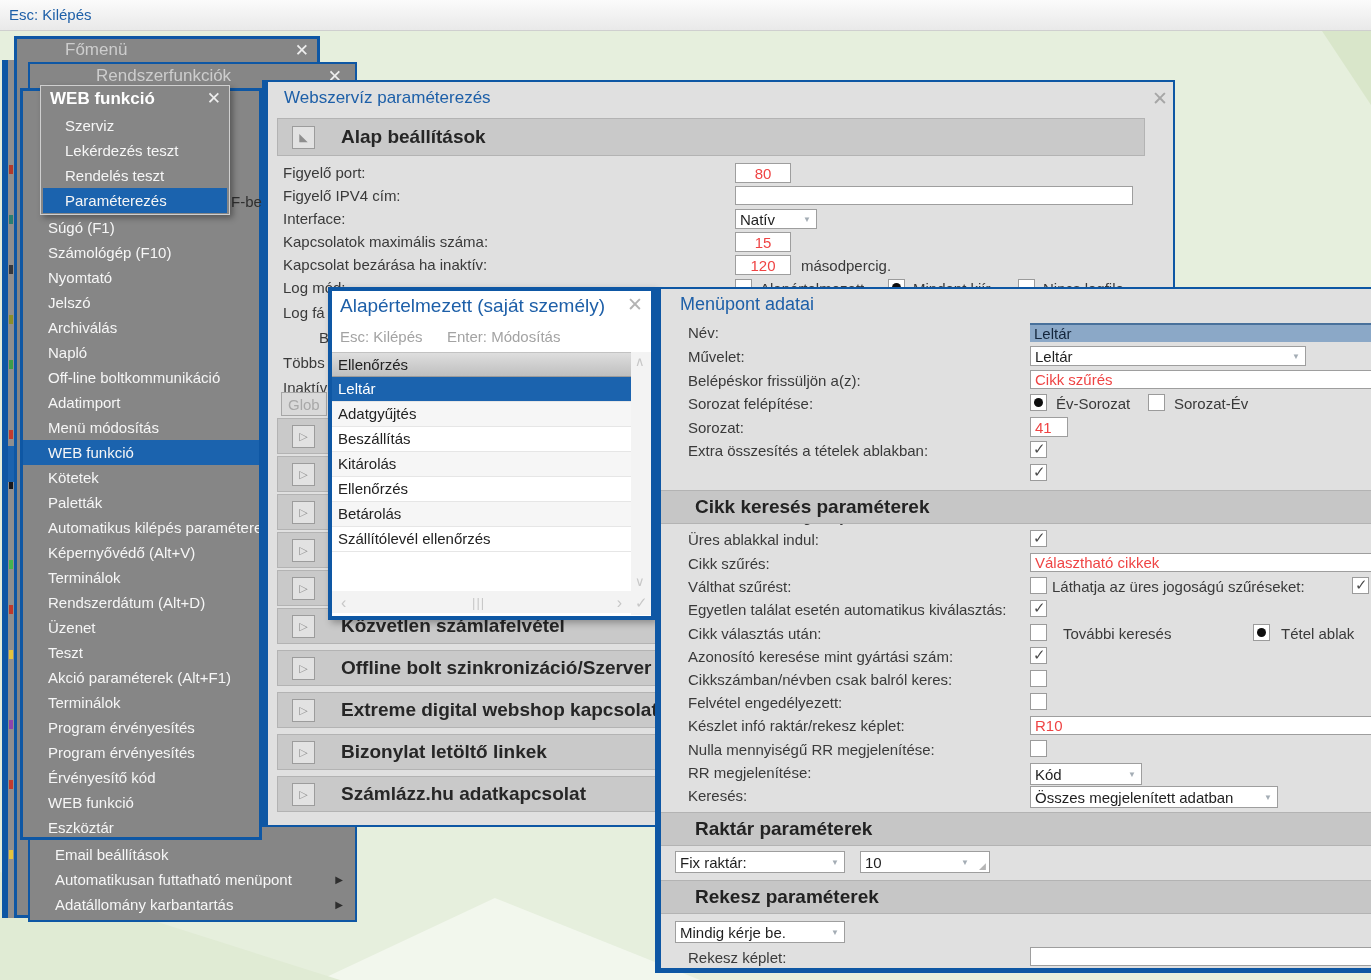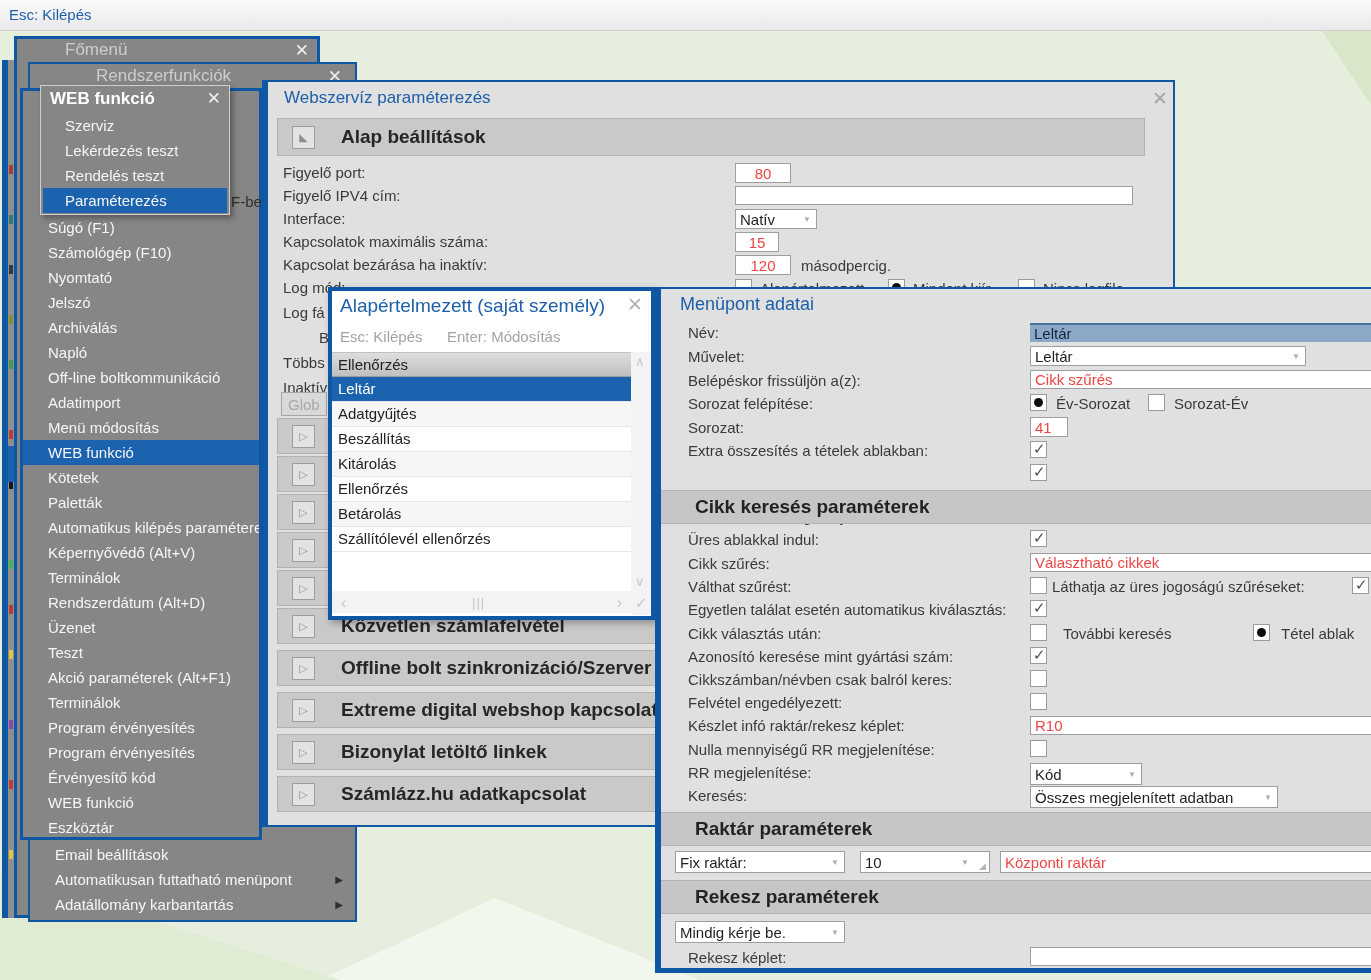--- a/index.html
+++ b/index.html
@@ -183,21 +183,21 @@
     <div class="lbl" style="left:15px;top:105px;">Figyelő IPV4 cím:</div>
     <div class="field" style="left:467px;top:104px;width:398px;height:19px;"></div>
 
     <div class="lbl" style="left:15px;top:128px;">Interface:</div>
     <div class="dd" style="left:467px;top:127px;width:82px;height:20px;">
       <span>Natív</span>
       <span class="arr">▼</span>
     </div>
 
     <div class="lbl" style="left:15px;top:151px;">Kapcsolatok maximális száma:</div>
-    <div class="field center" style="left:467px;top:150px;width:44px;height:20px;">15</div>
+    <div class="field center" style="left:467px;top:150px;width:56px;height:20px;">15</div>
 
     <div class="lbl" style="left:15px;top:174px;">Kapcsolat bezárása ha inaktív:</div>
     <div class="field center" style="left:467px;top:173px;width:56px;height:20px;">120</div>
     <div class="lbl" style="left:533px;top:175px;">másodpercig.</div>
 
     <div class="lbl" style="left:15px;top:197px;">Log mód:</div>
     <div class="cb" style="left:467px;top:197px;"></div>
     <div class="lbl" style="left:492px;top:198px;">Alapértelmezett</div>
     <div class="rad on" style="left:620px;top:197px;"></div>
     <div class="lbl" style="left:645px;top:198px;">Mindent kiír</div>
@@ -362,21 +362,20 @@
 
     <div class="dd" style="left:14px;top:562px;width:170px;height:22px;">
       <span>Fix raktár:</span>
       <span class="arr">▼</span>
     </div>
     <div class="dd" style="left:199px;top:562px;width:130px;height:22px;padding-right:34px;">
       <span>10</span>
       <span class="arr" style="right:20px;">▼</span>
       <span class="grip">◢</span>
     </div>
-    <div class="field" style="left:339px;top:562px;width:372px;height:22px;">Központi raktár</div>
 
     <div class="sband" style="left:0;top:591px;width:714px;height:34px;">
       <span class="btxt">Rekesz paraméterek</span>
       </div>
 
     <div class="dd" style="left:14px;top:632px;width:170px;height:22px;">
       <span>Mindig kérje be.</span>
       <span class="arr">▼</span>
     </div>
     <div class="lbl" style="left:27px;top:660px;">Rekesz képlet:</div>

